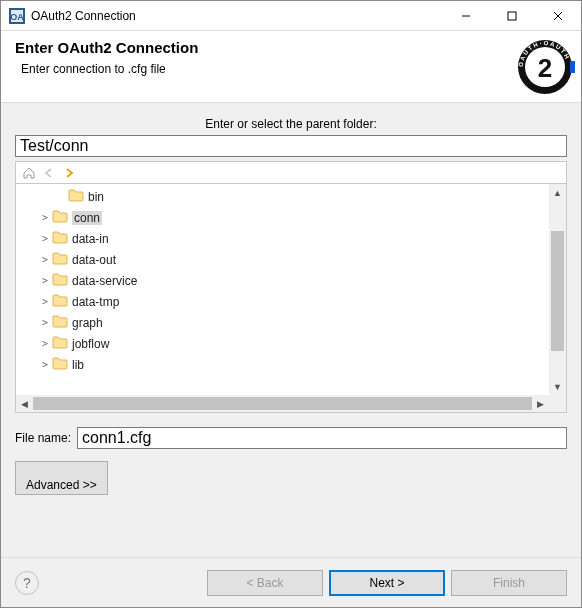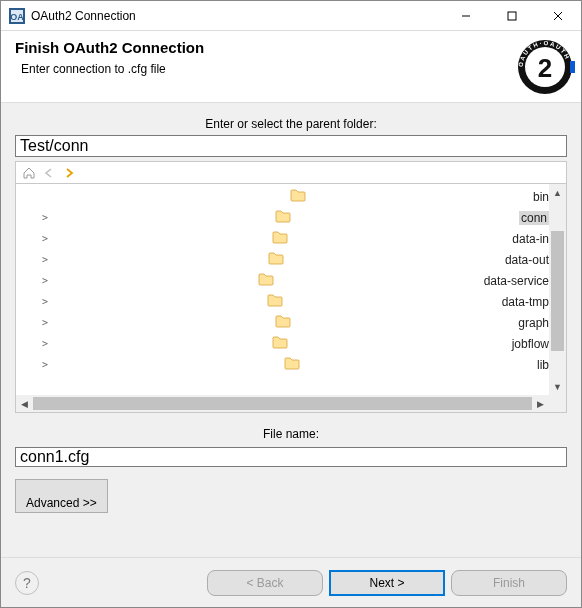--- a/index.html
+++ b/index.html
@@ -107,21 +107,20 @@
     position:absolute;
     left:0; top:0; right:17px; bottom:17px;
     overflow:hidden;
     padding-top:2px;
   }
   .tree-row {
     height:21px;
     display:flex;
     align-items:center;
     white-space:nowrap;
-    justify-content:space-between;
   }
   .tree-row .exp {
     width:14px; text-align:center;
     color:#6b6b6b; font-size:10px;
     font-family: Consolas, monospace;
   }
   .tree-row .exp.blank { visibility:hidden; }
   .folder-icon {
     width:16px; height:14px; margin-right:4px;
     display:inline-block;
@@ -148,21 +147,20 @@
   .hscroll .arrow{ width:17px; display:flex;align-items:center;justify-content:center;font-size:9px;color:#555;}
   .hscroll .track{ flex:1; position:relative;}
   .hscroll .thumb{ position:absolute; top:2px; bottom:2px; left:0; right:0; background:#c2c2c2;}
   .corner { position:absolute; right:0; bottom:0; width:17px; height:17px; background:#f0f0f0;}
 
   .filename-row {
     margin-top:14px;
     display:flex;
     align-items:center;
     gap:6px;
-    flex-direction:column;
   }
   .filename-row .fl { font-size:12px; }
   .filename-row input { flex:1; border:1px solid #0078d7; }
 
   .adv-btn {
     margin-top:12px;
     height:26px;
     padding:16px 10px;
     background:#e1e1e1;
     border:1px solid #adadad;
@@ -193,21 +191,20 @@
   .wiz-btn {
     width:116px;
     height:26px;
     border:1px solid #adadad;
     background:#e1e1e1;
     font-family:inherit;
     font-size:12px;
   }
   .wiz-btn:disabled {
     color:#9a9a9a;
-    border-radius:8px;
   }
   .wiz-btn.primary {
     border:2px solid #0078d7;
     background:#e1e1e1;
     color:#000;
   }
 </style>
 </head>
 <body>
 
@@ -233,21 +230,21 @@
   </div>
   <div class="winbtn close">
     <svg width="10" height="10" viewBox="0 0 10 10">
         <line x1="1" y1="1" x2="9" y2="9" stroke="#000" stroke-width="1"></line>
         <line x1="9" y1="1" x2="1" y2="9" stroke="#000" stroke-width="1"></line>
       </svg>
   </div>
 </div>
 
 <div class="header">
-  <h1>Finish OAuth2 Connection</h1>
+  <h1>Enter OAuth2 Connection</h1>
   <div class="sub">Enter connection to .cfg file</div>
   <div class="logo">
     <svg viewBox="0 0 60 60" width="60" height="60">
       <circle cx="30" cy="30" r="27" fill="#111"></circle>
       <circle cx="30" cy="30" r="20" fill="#fff"></circle>
       <text x="30" y="40" text-anchor="middle" font-size="26" font-weight="700" font-family="Arial" fill="#111">2</text>
       <path d="M2 30 a28 28 0 0 1 56 0" fill="none" stroke="#fff" stroke-width="0"></path>
       <text font-size="6" fill="#fff" font-family="Arial" font-weight="700">
         <textPath href="#arc">O A U T H · O A U T H</textPath>
       </text>

